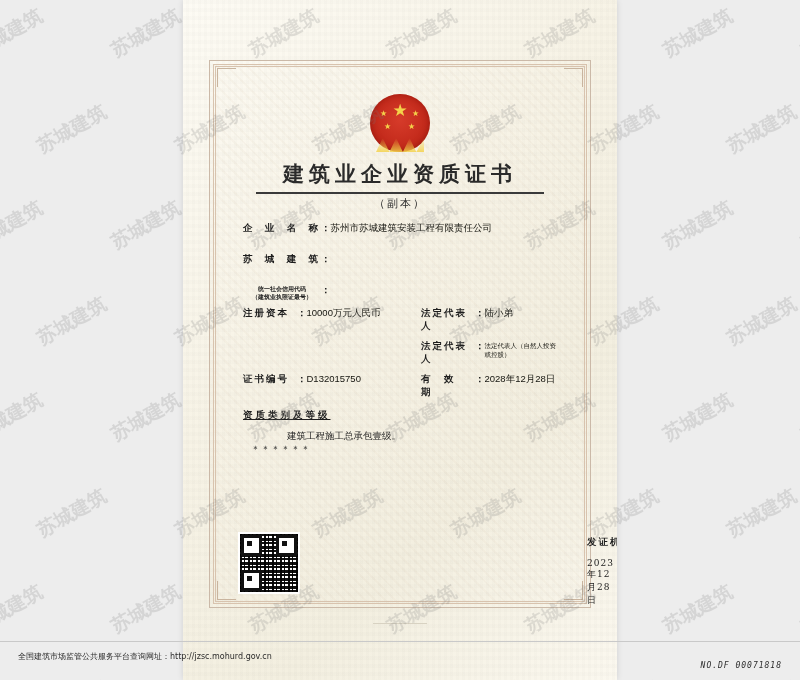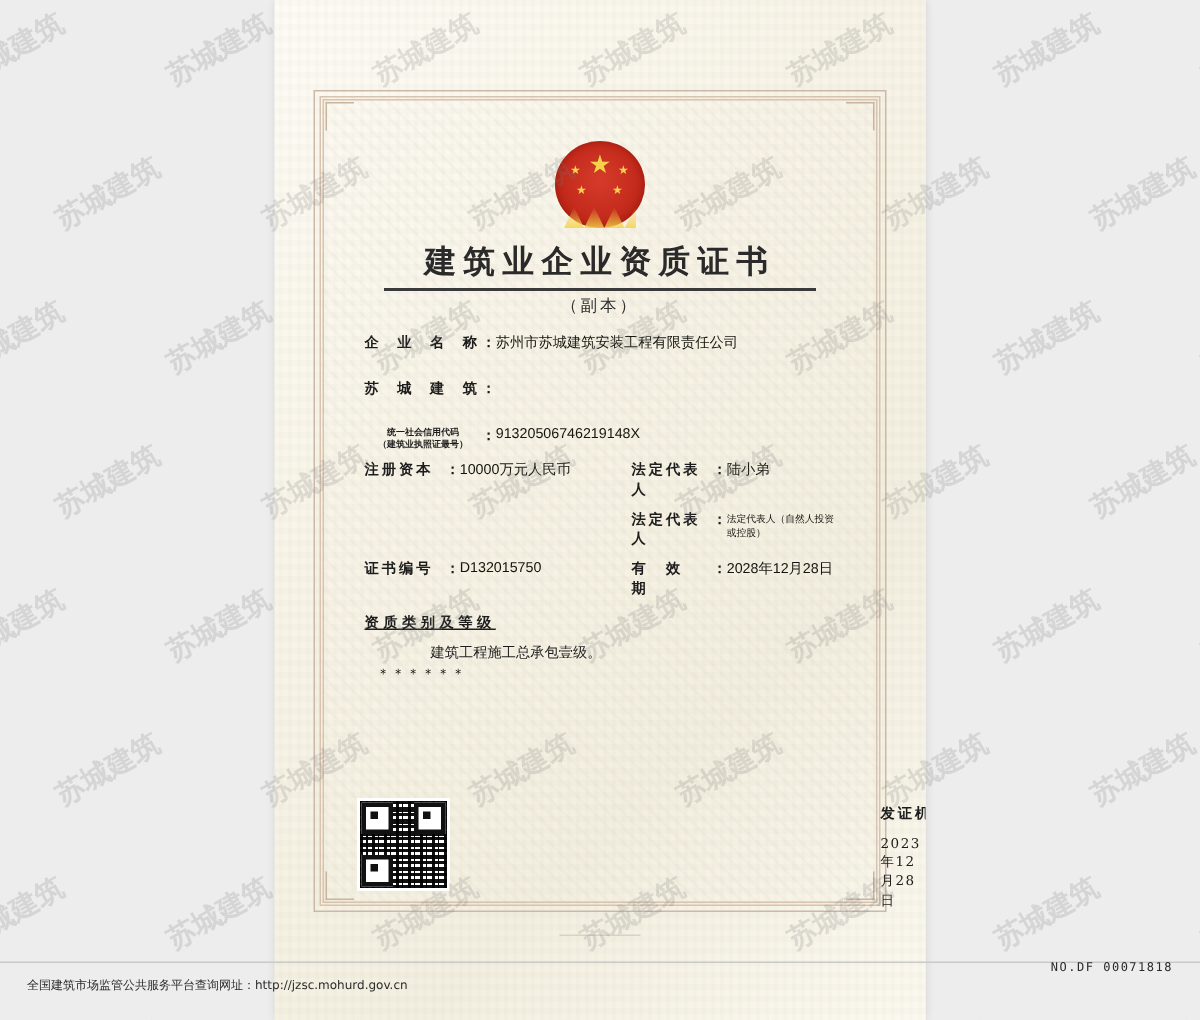--- a/index.html
+++ b/index.html
@@ -177,22 +177,22 @@
   .qr-e3{left:1px;bottom:1px;}
 
   
   .footer{
     position:absolute;left:0;right:0;bottom:38px;height:1px;background:#c9c9c9;
   }
   .footer-text{
     position:absolute;left:18px;bottom:18px;font-size:8px;color:#2b2b2b;
   }
   .footer-no{
-    position:absolute;right:18px;bottom:31px;font-size:8px;color:#2b2b2b;
-    font-family:"DejaVu Sans Mono","Liberation Mono",monospace;letter-spacing:1px;
+    position:absolute;right:18px;bottom:10px;font-size:8px;color:#2b2b2b;
+    font-family:"DejaVu Sans Mono","Liberation Mono",monospace;letter-spacing:1px;font-style:italic;
   }
   .footer-line{
     position:absolute;left:190px;right:190px;bottom:56px;height:1px;background:#d8d2c2;
   }
 
   
   .wm{
     position:absolute;inset:0;pointer-events:none;overflow:hidden;
   }
   .wm span{
@@ -242,21 +242,20 @@
         <span class="lbl">苏城建筑</span>
         <span class="colon">：</span>
       </div>
 
       <div class="row">
         <span class="code-lbl">
           <span>统一社会信用代码</span>
           <span class="l2">（建筑业执照证最号）</span>
         </span>
         <span class="colon">：</span>
-        <span class="val">91320506746219148X</span>
       </div>
 
       <div class="row2">
         <span class="half-l">
           <span class="lbl-s">注册资本</span>
           <span class="colon">：</span>
           <span class="val">10000万元人民币</span>
         </span>
         <span class="half-r">
           <span class="lbl-s">法定代表人</span>

